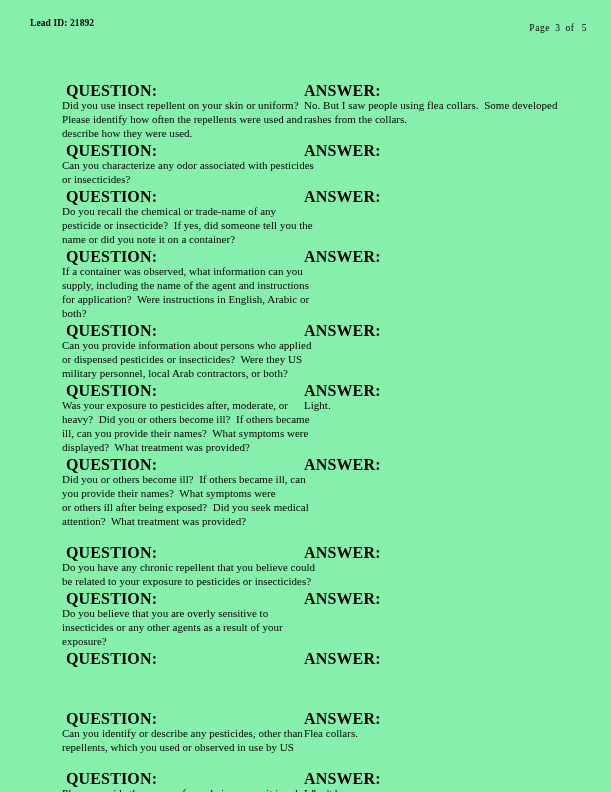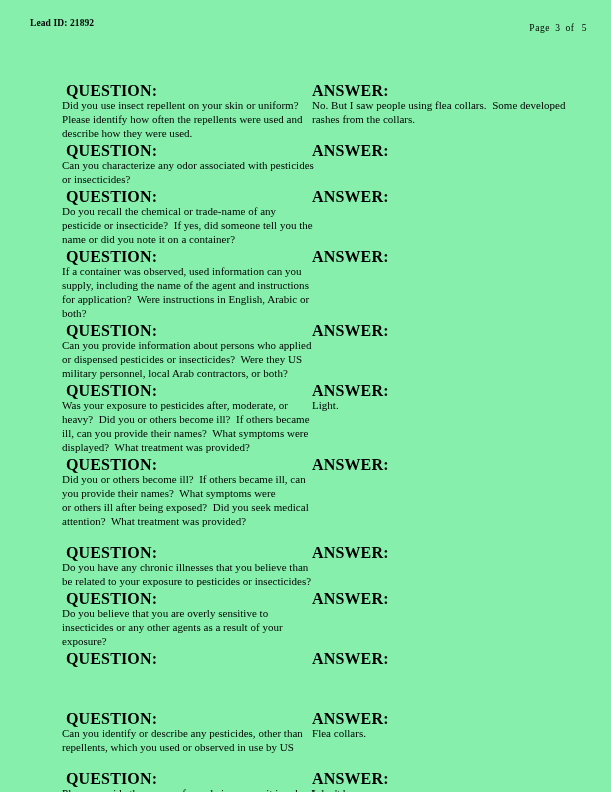--- a/index.html
+++ b/index.html
@@ -61,21 +61,21 @@
     width: 611px;
   }
   .col-q {
     position: absolute;
     left: 62px;
     top: 0;
     width: 238px;
   }
   .col-a {
     position: absolute;
-    left: 312px;
+    left: 304px;
     top: 0;
     width: 268px;
   }
   .lbl {
     font-size: 16px;
     font-weight: bold;
     letter-spacing: 0.15px;
     line-height: 13px;
     margin: 0 0 1px 0;
   }
@@ -142,21 +142,21 @@
         </div>
         <div class="col-a">
           <div class="lbl">ANSWER:</div>
           <div class="txt"></div>
         </div>
       </div>
       <div class="qa-block" style="position: absolute; top: 166px;">
         <div class="col-q">
           <div class="lbl">QUESTION:</div>
           <div class="txt">
-            <span class="ln">If a container was observed, used information can you</span>
+            <span class="ln">If a container was observed, what information can you</span>
             <span class="ln">supply, including the name of the agent and instructions</span>
             <span class="ln">for application?  Were instructions in English, Arabic or</span>
             <span class="ln">both?</span>
           </div>
         </div>
         <div class="col-a">
           <div class="lbl">ANSWER:</div>
           <div class="txt"></div>
         </div>
       </div>
@@ -203,21 +203,21 @@
         </div>
         <div class="col-a">
           <div class="lbl">ANSWER:</div>
           <div class="txt"></div>
         </div>
       </div>
       <div class="qa-block" style="position: absolute; top: 462px;">
         <div class="col-q">
           <div class="lbl">QUESTION:</div>
           <div class="txt">
-            <span class="ln">Do you have any chronic illnesses that you believe than</span>
+            <span class="ln">Do you have any chronic repellent that you believe could</span>
             <span class="ln">be related to your exposure to pesticides or insecticides?</span>
           </div>
         </div>
         <div class="col-a">
           <div class="lbl">ANSWER:</div>
           <div class="txt"></div>
         </div>
       </div>
       <div class="qa-block" style="position: absolute; top: 508px;">
         <div class="col-q">

